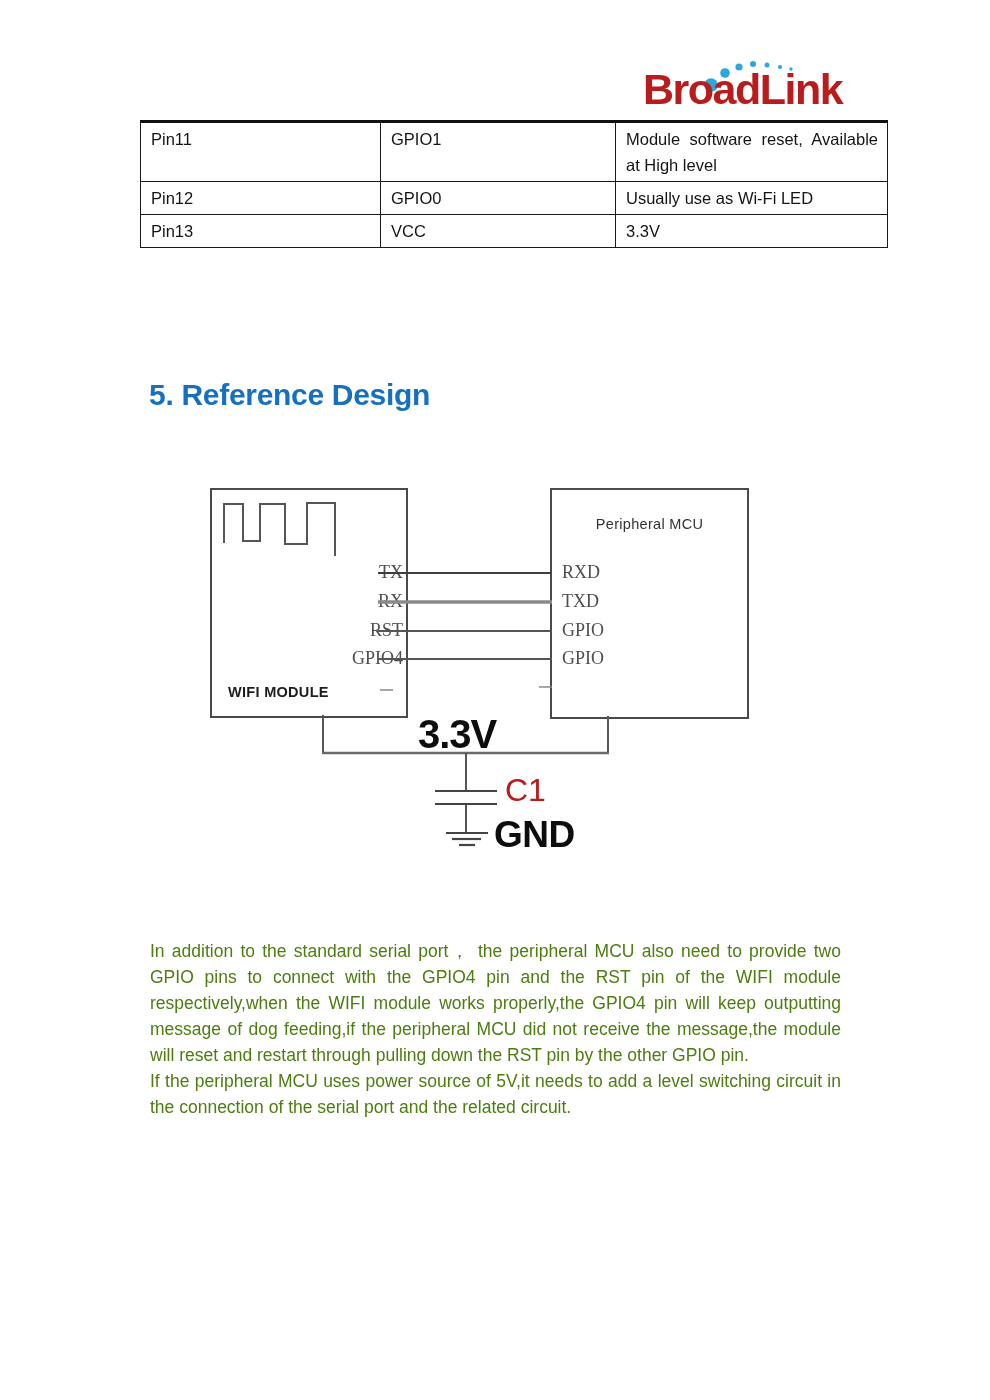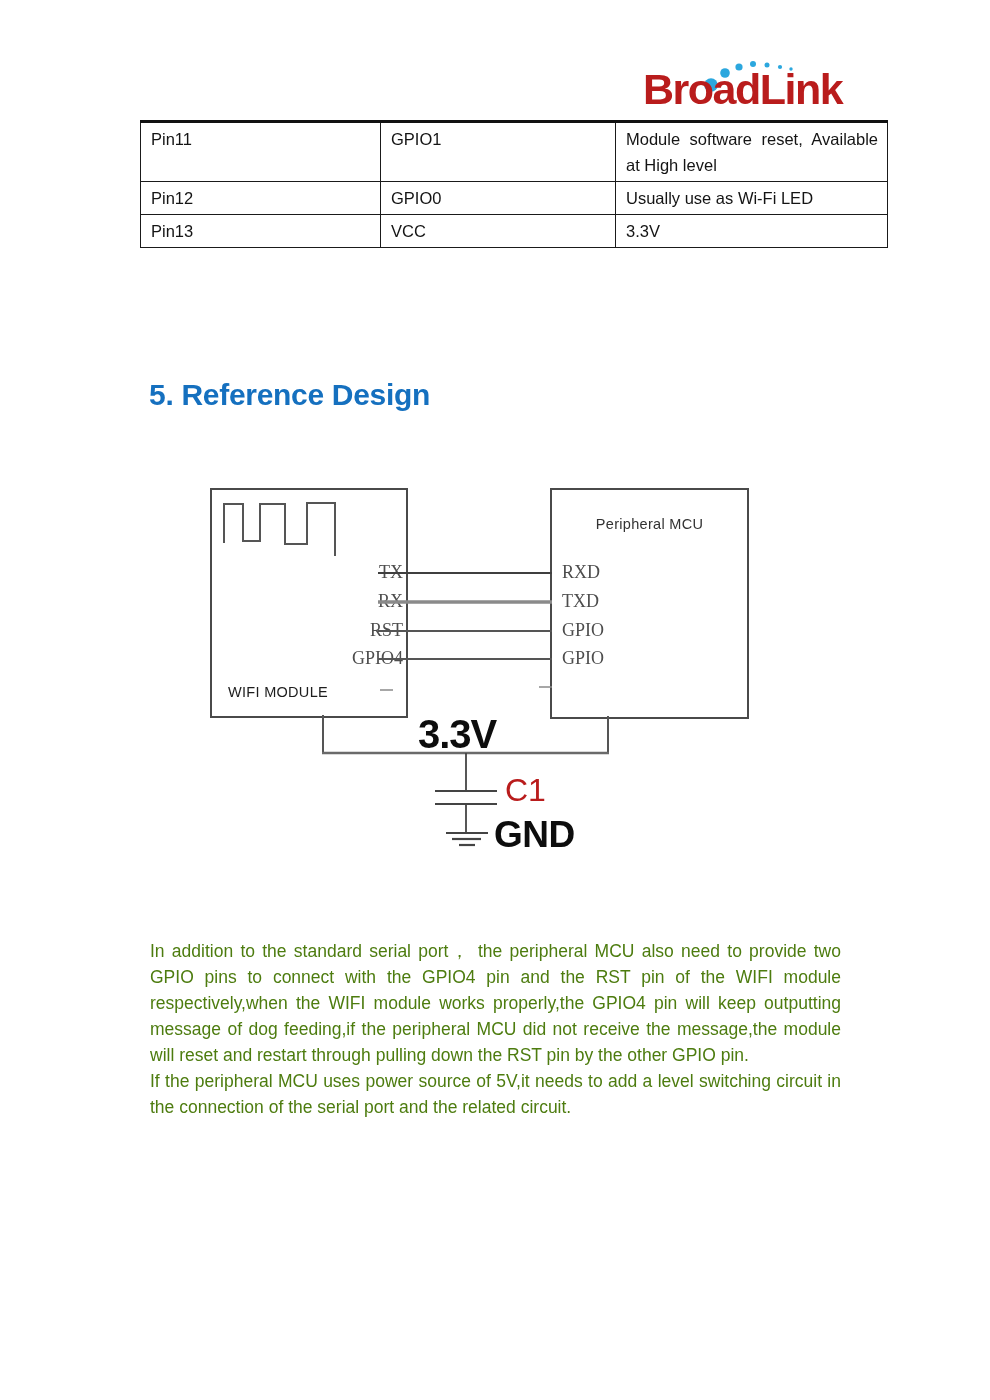--- a/index.html
+++ b/index.html
@@ -23,21 +23,21 @@
   .sec-heading{position:absolute;left:149px;top:354px;font-size:30px;font-weight:bold;color:#1570BF;letter-spacing:-0.3px;margin-top:24px;}
 
   
   .box{position:absolute;border:2px solid #4a4a4a;background:transparent;padding-left:28px;}
   .wifi-box{left:210px;top:488px;width:166px;height:226px;}
   .mcu-box{left:550px;top:488px;width:167px;height:227px;}
   .pin-l{position:absolute;font-family:"Liberation Serif",serif;font-size:18px;color:#4d4d4d;line-height:20px;letter-spacing:0px;}
   .wifi-box .pin-l{right:3px;text-align:center;}
   .mcu-box .pin-l{left:10px;}
   .box-title{position:absolute;font-size:14.5px;color:#1d1d1d;}
-  .wifi-title{left:16px;top:194px;letter-spacing:0.3px;}
+  .wifi-title{left:16px;top:194px;letter-spacing:0.3px;font-weight:bold;}
   .mcu-title{left:0;top:26px;width:100%;text-align:center;color:#333;letter-spacing:0.3px;}
   .svg-overlay{position:absolute;left:0;top:0;pointer-events:none;}
   .lbl-33v{position:absolute;left:418px;top:712px;font-size:40px;font-weight:bold;color:#0d0d0d;letter-spacing:-1px;}
   .lbl-c1{position:absolute;left:505px;top:772px;font-size:32px;font-weight:400;color:#b91c1c;}
   .lbl-gnd{position:absolute;left:494px;top:814px;font-size:37px;font-weight:bold;color:#0d0d0d;letter-spacing:-0.5px;}
 
   
   .body-text{position:absolute;left:150px;top:938px;width:691px;font-size:17.5px;line-height:26px;color:#4d7c0f;}
   .body-text p{margin:0;text-align:justify;}
 

